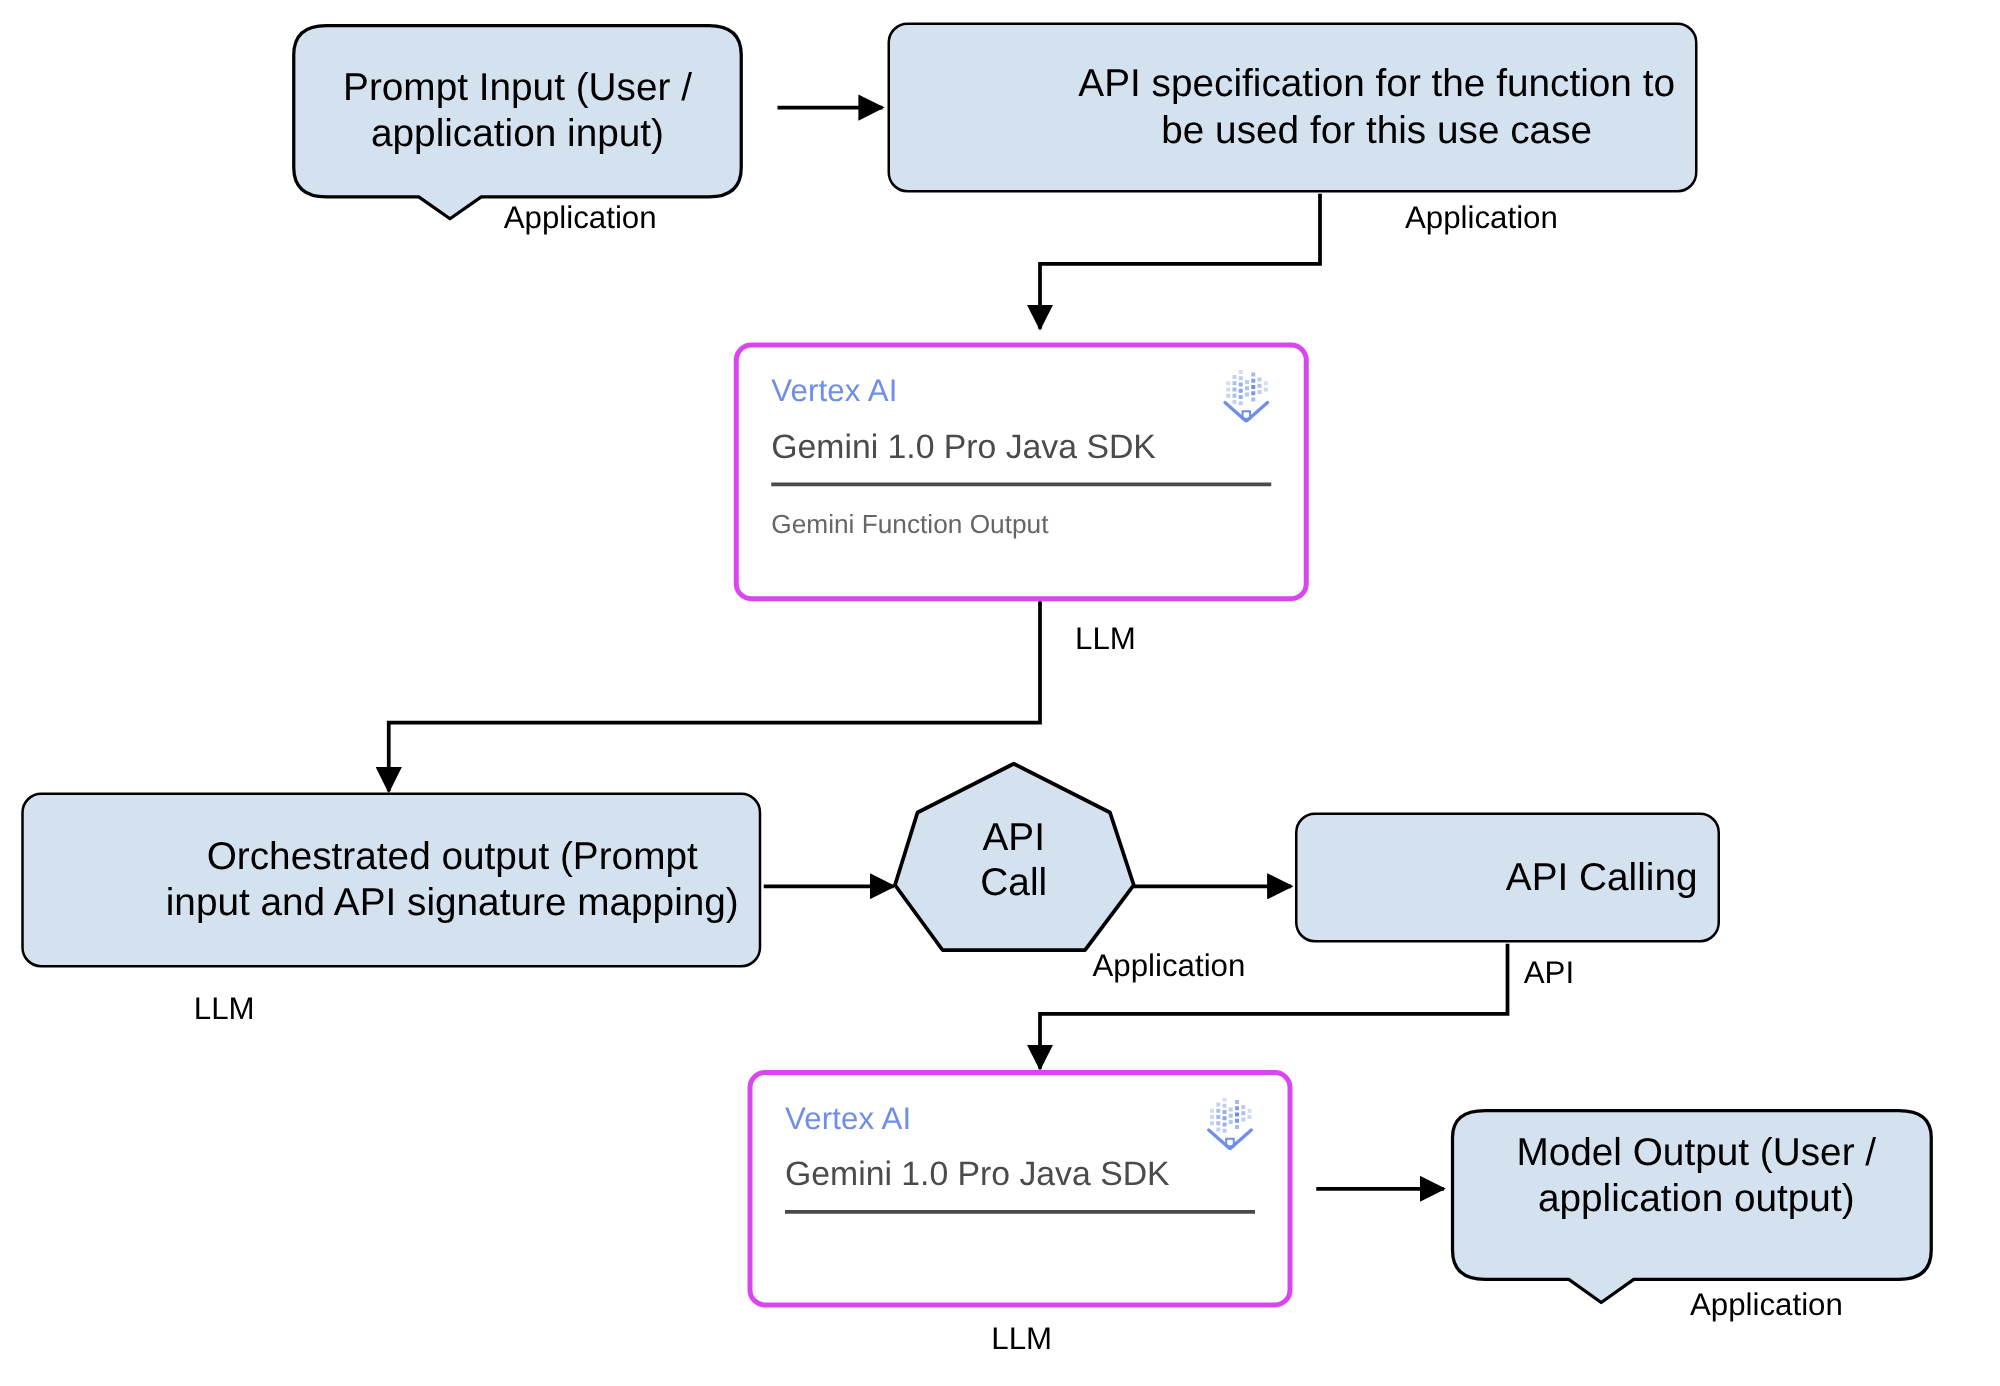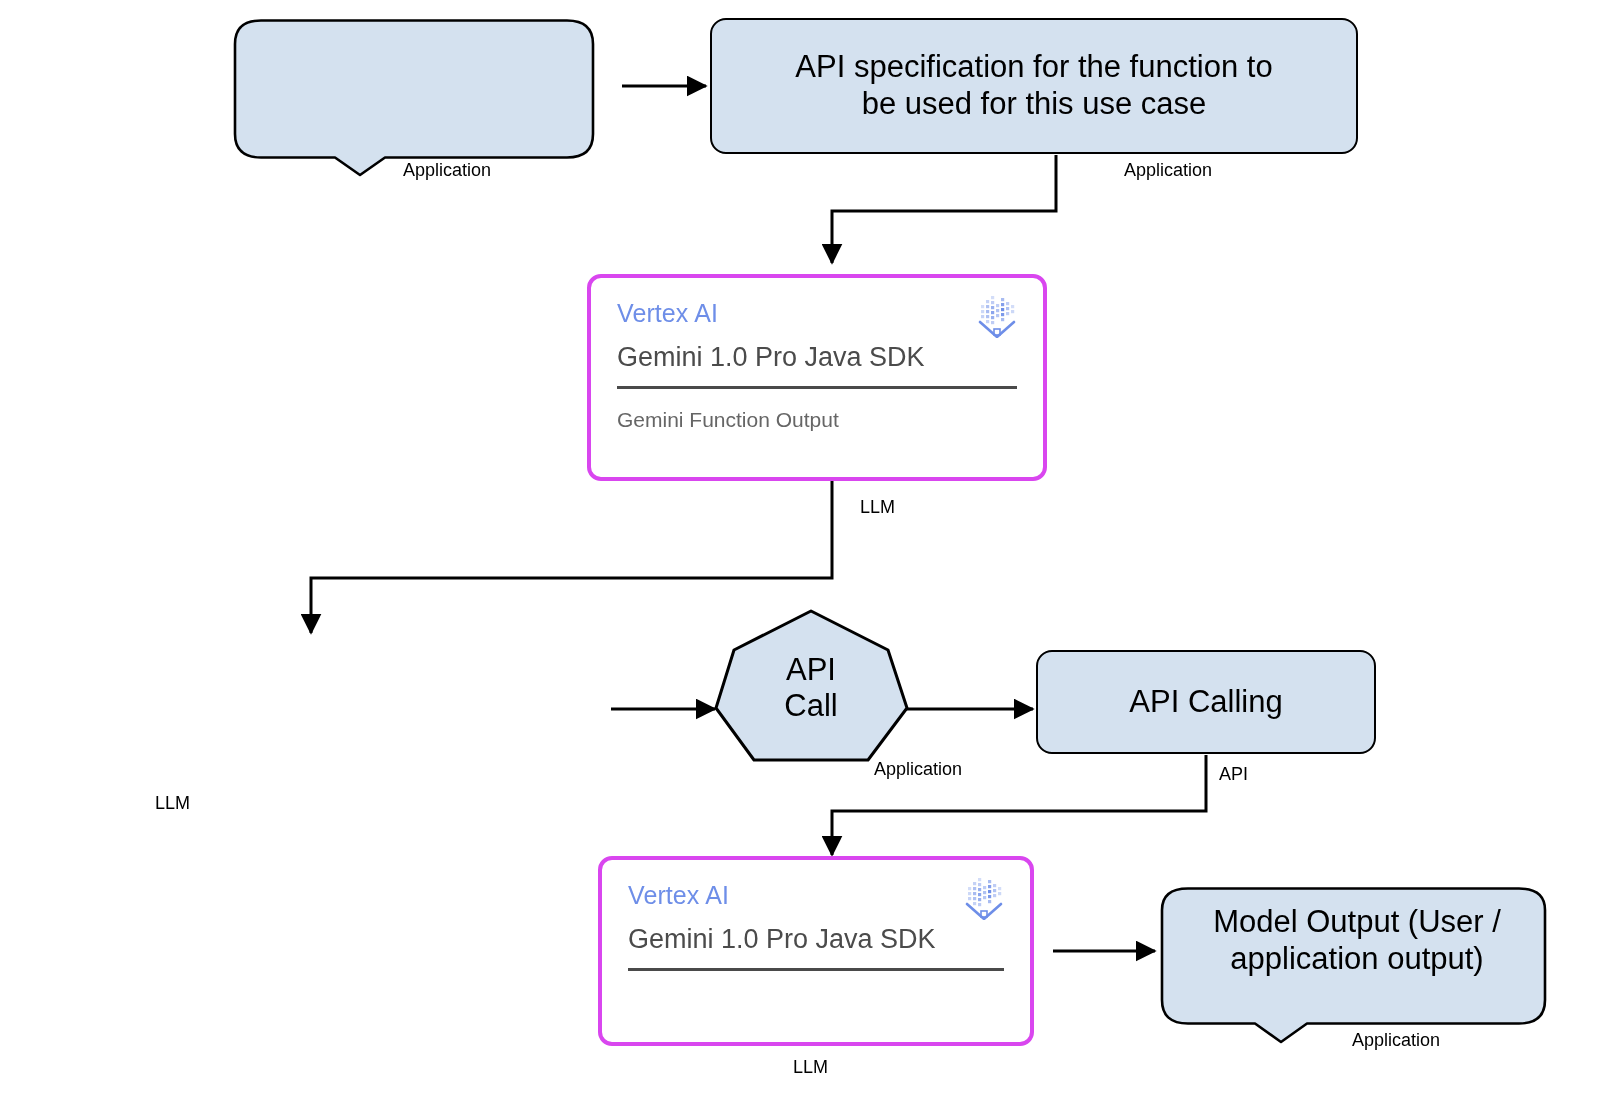--- a/index.html
+++ b/index.html
@@ -27,21 +27,21 @@
     height: 1109px;
     pointer-events: none;
   }
 
   
   .node {
     position: absolute;
     box-sizing: border-box;
     display: flex;
     align-items: center;
-    justify-content: center;
+    justify-content: flex-end;
     text-align: center;
     color: #000000;
     line-height: 1.18;
   }
   .boxfill {
     background: #d4e1ef;
     border: 2.5px solid #000000;
     border-radius: 16px;
   }
   .boxfill .label {
@@ -134,21 +134,21 @@
   .vertex-icon {
     width: 40px;
     height: 42px;
     flex: 0 0 auto;
     margin-top: -2px;
   }
 
   
   .elabel {
     position: absolute;
-    font-size: 18px;
+    font-size: 25px;
     color: #000000;
     white-space: nowrap;
   }
 </style>
 </head>
 <body>
 
 <div id="canvas">
 
   <svg class="edges" viewBox="0 0 1600 1109">
@@ -173,20 +173,22 @@
     <path d="M 1053 951 L 1155 951" fill="none" stroke="#000" stroke-width="3" marker-end="url(#arrow)"></path>
   </svg>
 
   <div class="callout" style="left:219px; top:18px; width:390px; height:160px;">
     <svg width="390" height="160" viewBox="0 0 390 160">
       <path d="M 16 26 Q 16 2.5 42 2.5 L 348 2.5 Q 374 2.5 374 26
                L 374 116 Q 374 139.5 348 139.5
                L 166 139.5 L 141 157 L 116 139.5
                L 42 139.5 Q 16 139.5 16 116 Z" fill="#d4e1ef" stroke="#000000" stroke-width="2.6" stroke-linejoin="round"></path>
     </svg>
+    <div class="label" style="top:24px; height:94px;">Prompt Input (User /
+application input)</div>
   </div>
   <div class="elabel" style="left:403px; top:160px;">Application</div>
 
   <div class="node boxfill" style="left:710px; top:18px; width:648px; height:136px;">
     <span class="label">API specification for the function to
 be used for this use case</span>
   </div>
   <div class="elabel" style="left:1124px; top:160px;">Application</div>
 
   <div class="card" style="left:587px; top:274px; width:460px; height:207px;">
@@ -227,20 +229,24 @@
         </g>
         <path d="M 3 26 L 20 41 L 37 26" fill="none" stroke="#6e8ee8" stroke-width="2.6" stroke-linejoin="round" stroke-linecap="round"></path>
         <rect x="17" y="33" width="6" height="6" fill="none" stroke="#6e8ee8" stroke-width="1.6"></rect>
       </svg>
     </div>
     <div class="card-rule"></div>
     <div class="card-sub">Gemini Function Output</div>
   </div>
   <div class="elabel" style="left:860px; top:497px;">LLM</div>
 
+  <div class="node boxfill" style="left:17px; top:634px; width:592px; height:140px;">
+    <span class="label">Orchestrated output (Prompt
+input and API signature mapping)</span>
+  </div>
   <div class="elabel" style="left:155px; top:793px;">LLM</div>
 
   <div class="hept" style="left:713px; top:608px; width:196px; height:160px;">
     <svg width="196" height="160" viewBox="0 0 196 160">
       <polygon points="98,3 175,42 194,100 155,152 41,152 3,100 21,42" fill="#d4e1ef" stroke="#000000" stroke-width="3" stroke-linejoin="round"></polygon>
     </svg>
     <div class="label">API
 Call</div>
   </div>
   <div class="elabel" style="left:874px; top:759px;">Application</div>

